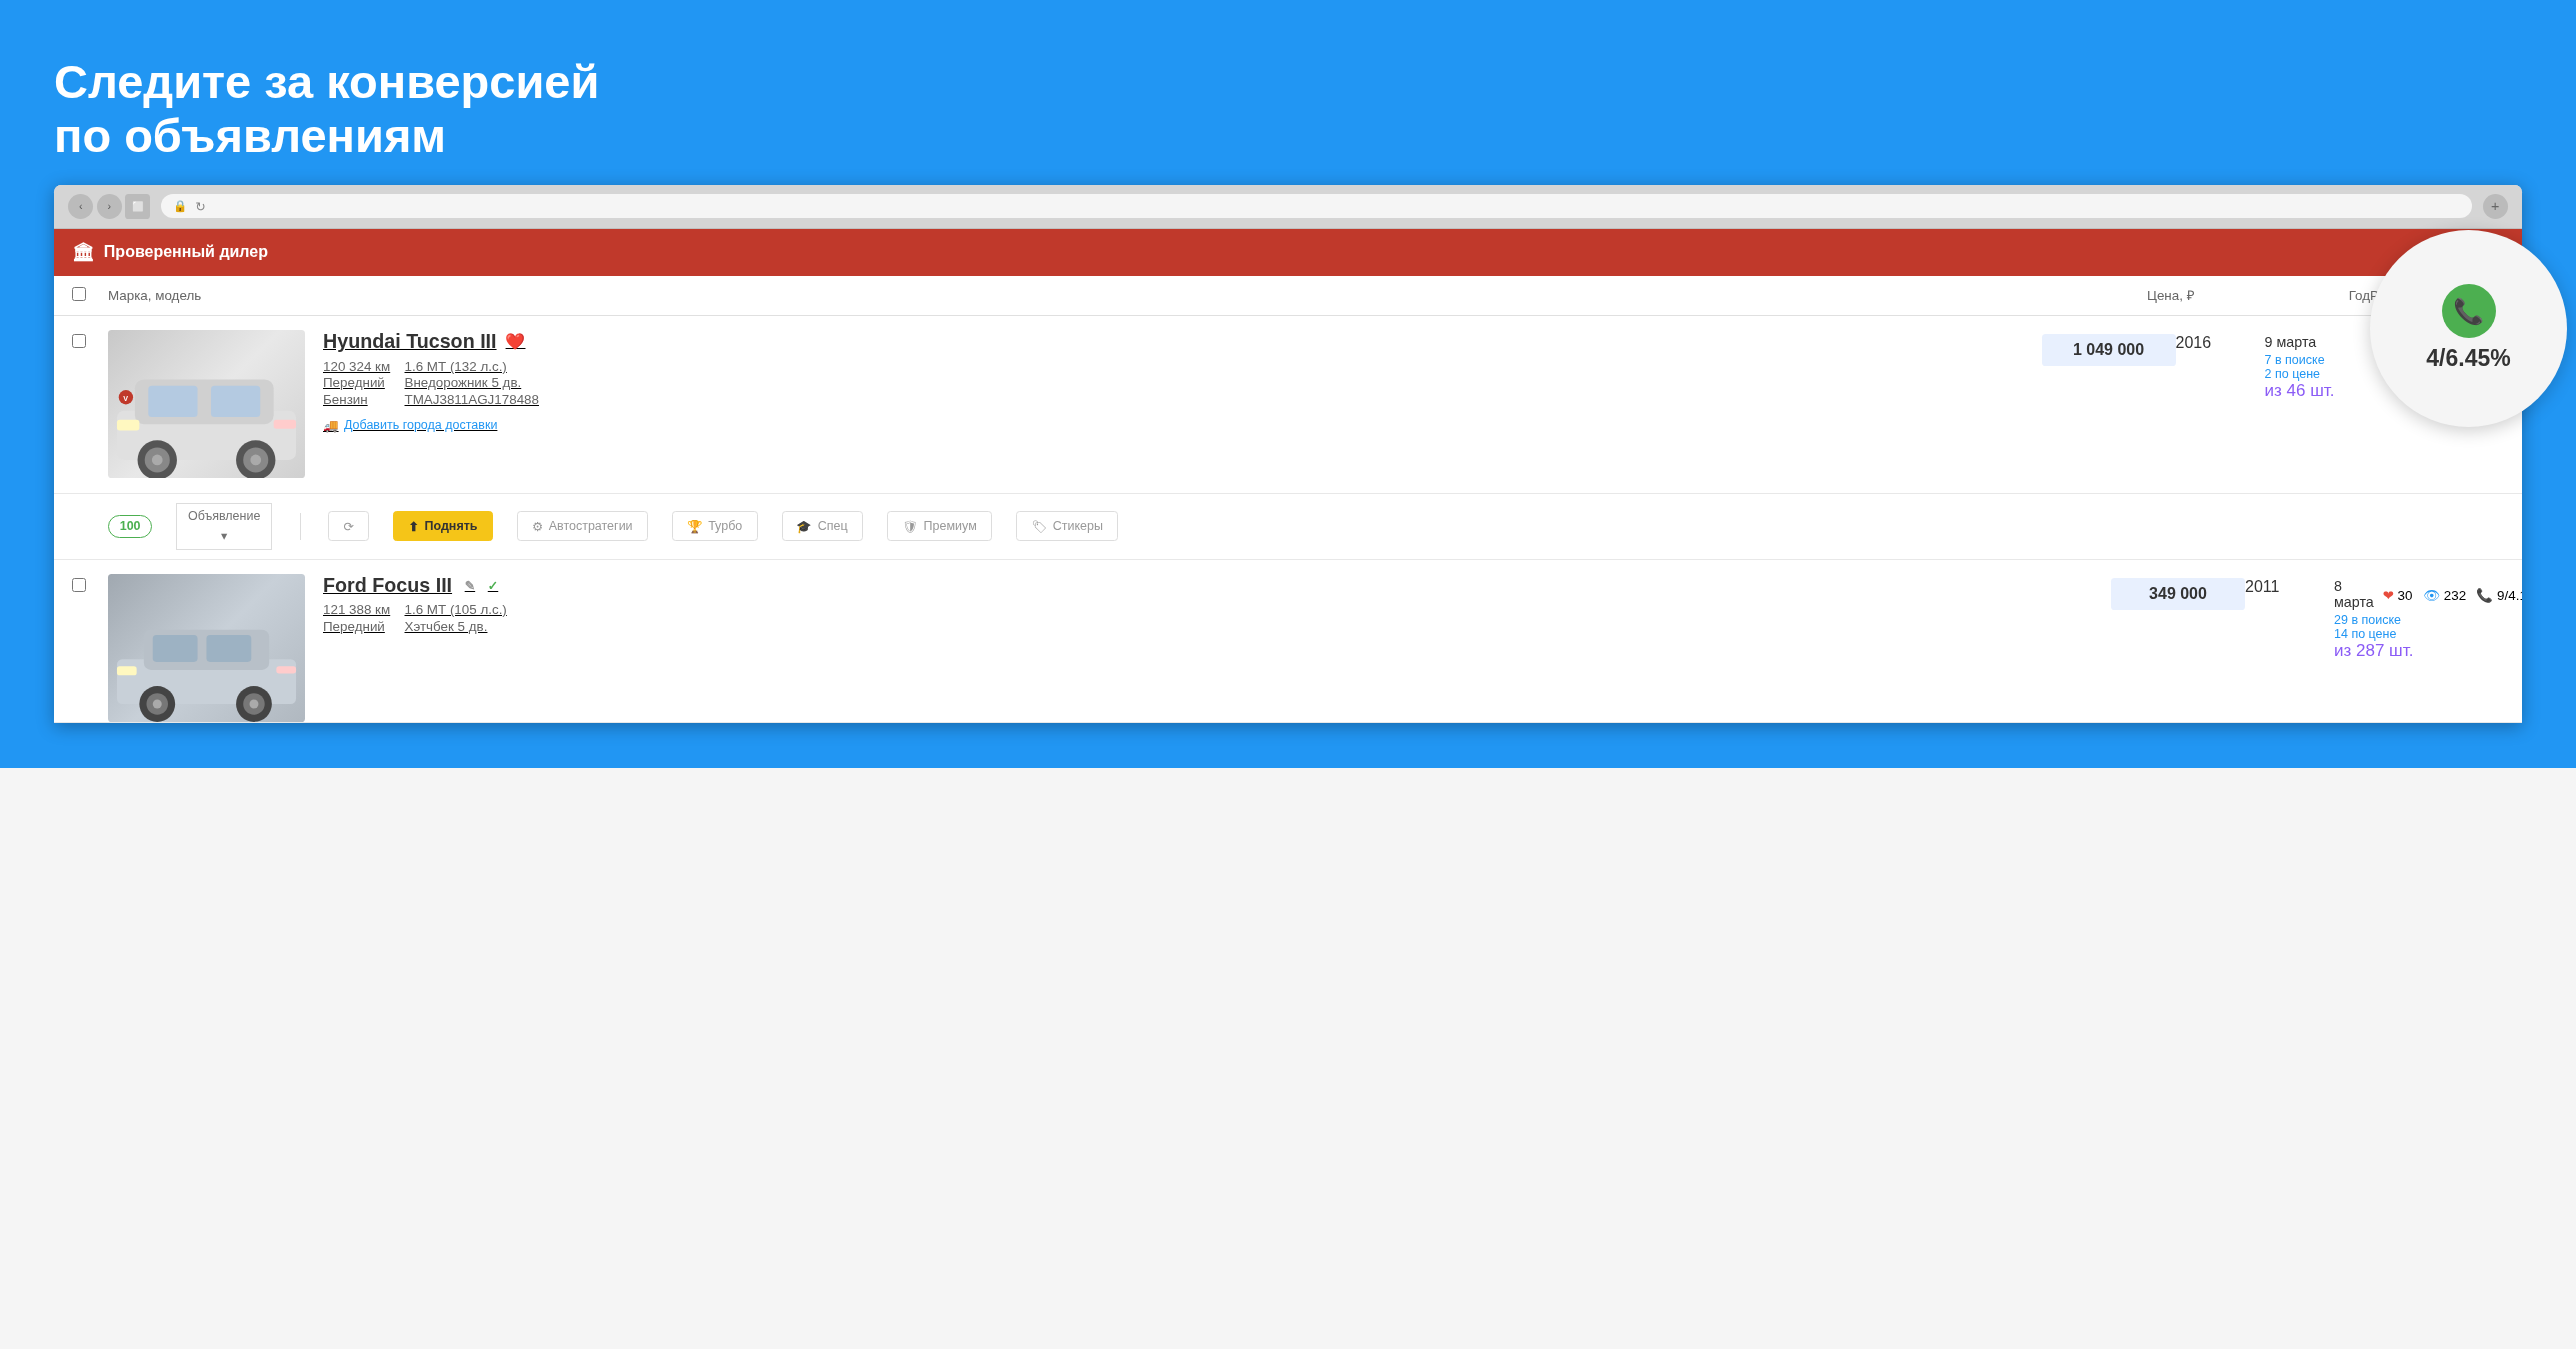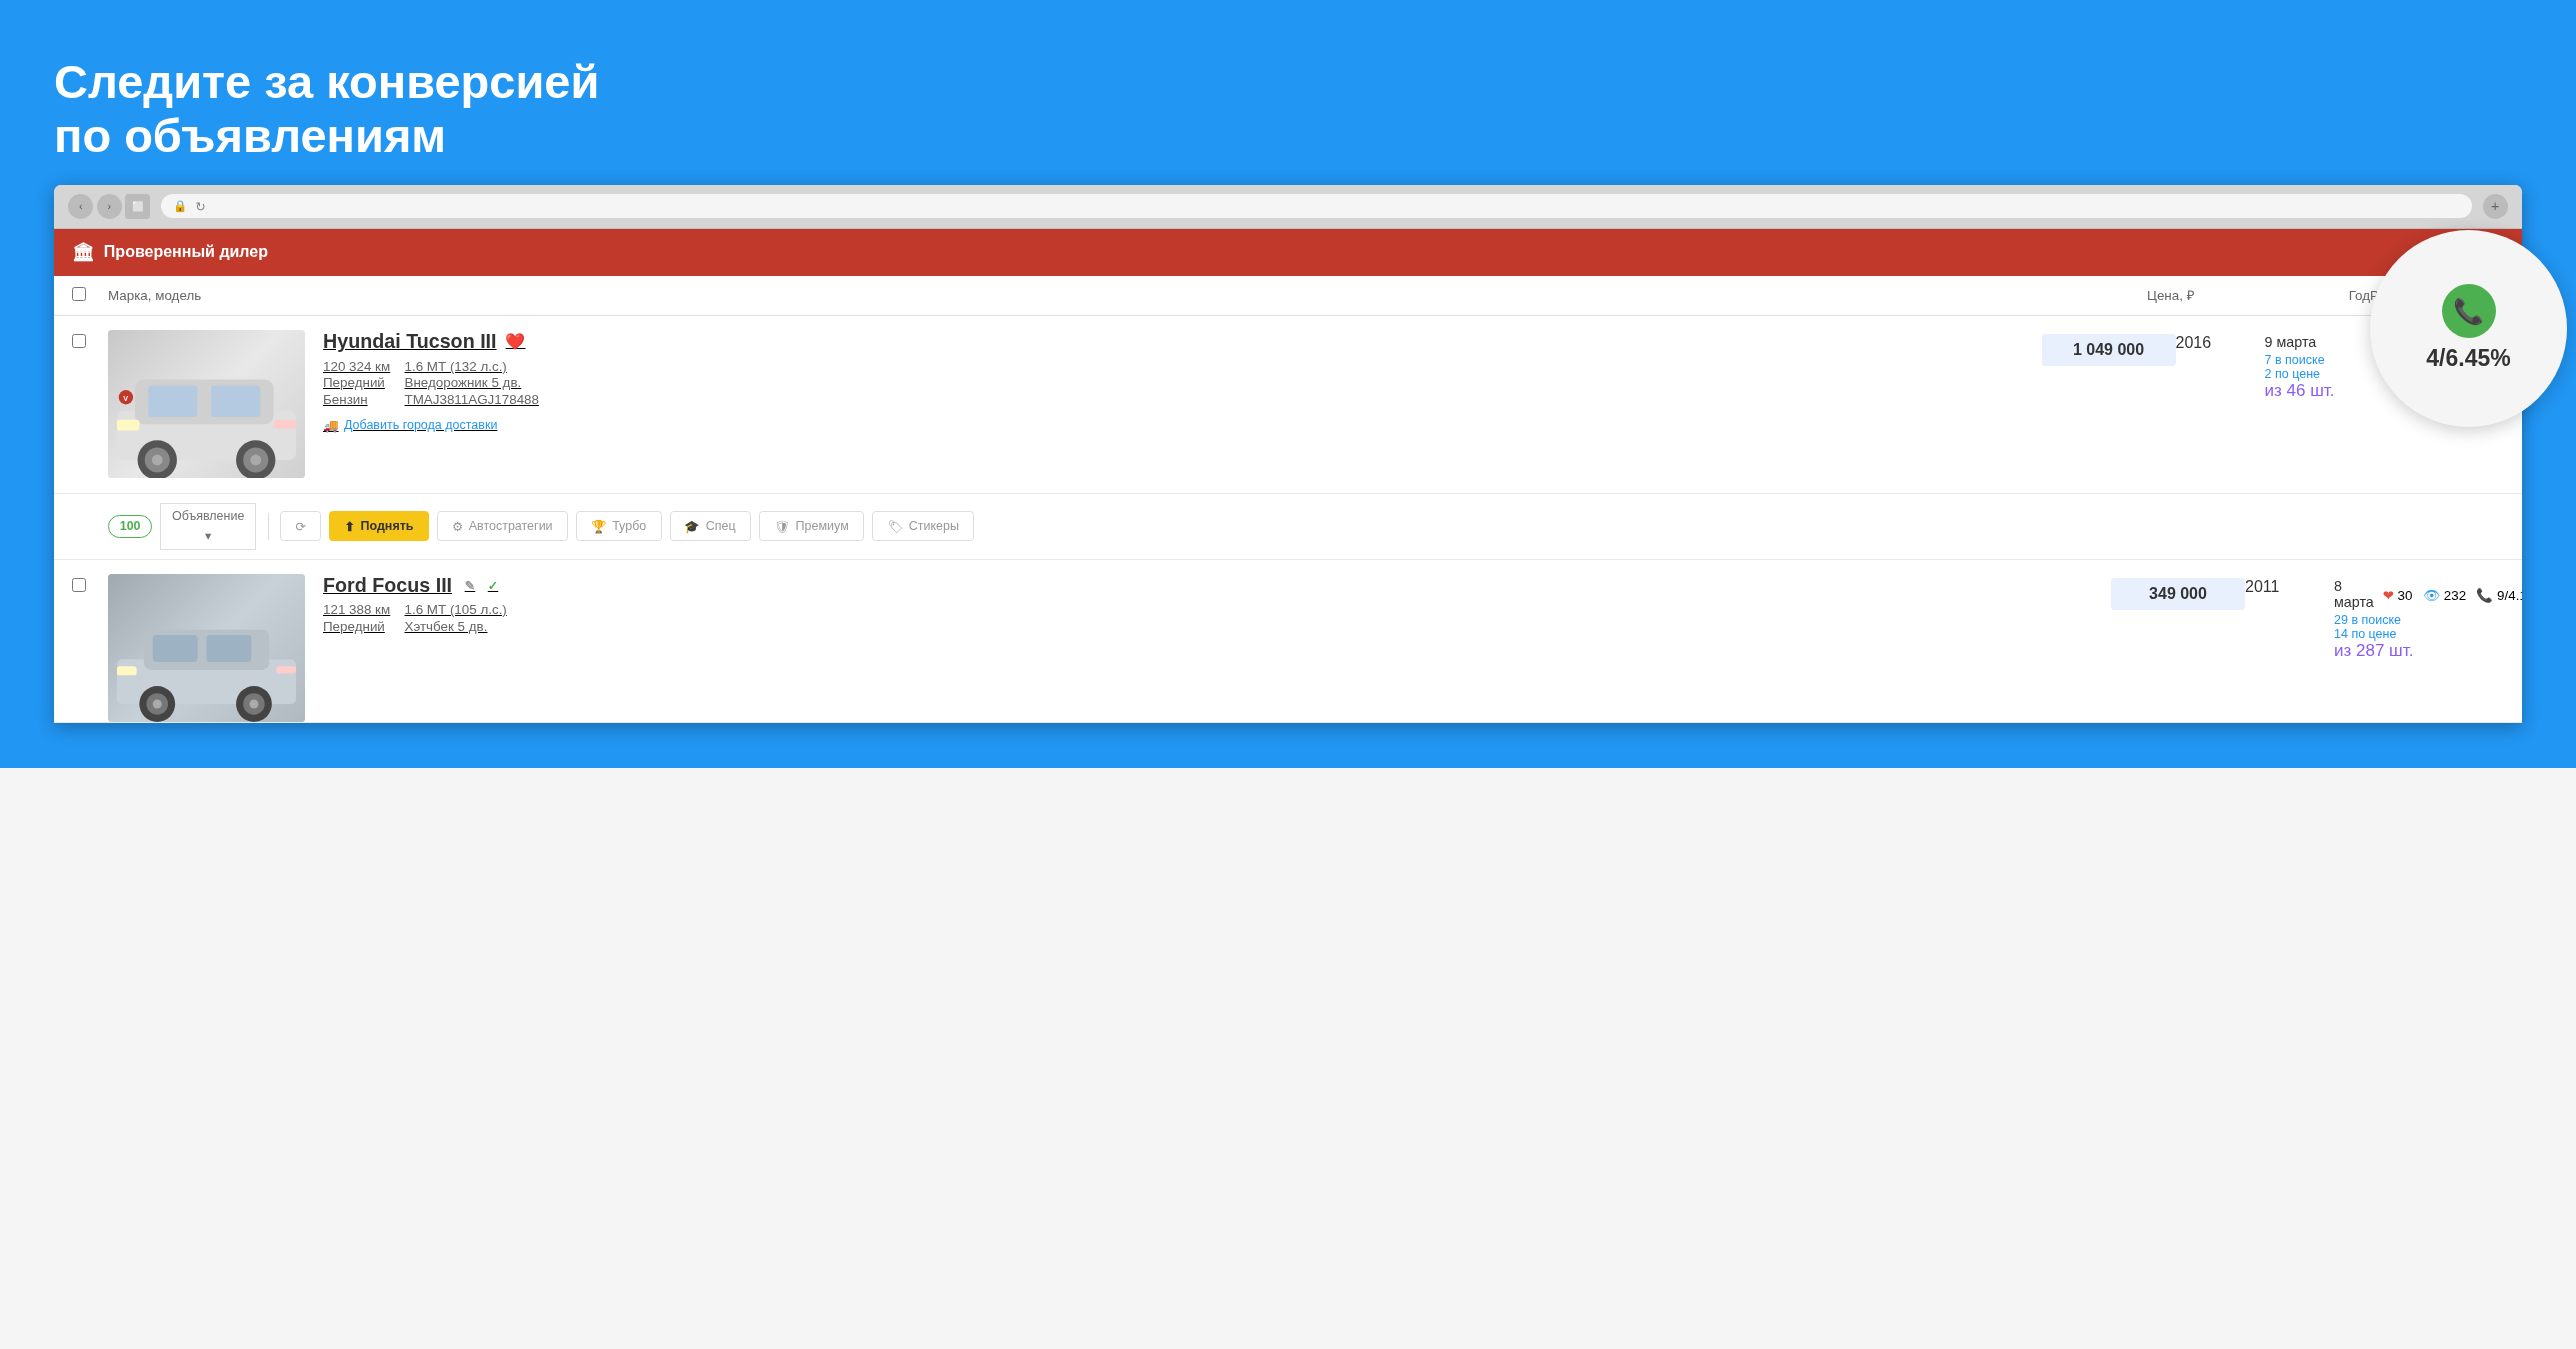--- a/index.html
+++ b/index.html
@@ -177,21 +177,21 @@
     .car-placed-col { width: 170px; padding-top: 3.6px; }
     .placed-date { font-size: 14.3px; color: #333; }
     .placed-stats { margin-top: 3.6px; }
     .stat-blue { color: #2196f3; font-size: 12.5px; }
     .stat-gray { color: #8b5cf6; font-size: 17px; }
 
     .car-actions-row {
       display: flex;
       align-items: center;
       padding: 9px 18px 9px 54px;
-      gap: 8px;
+      gap: 24px;
       border-bottom: 0.9px solid #e8e8e8;
       background: #fff;
     }
     .action-score {
       display: flex;
       align-items: center;
       gap: 5.4px;
       border: 1.8px solid #4caf50;
       border-radius: 18px;
       padding: 3.6px 10.7px;

